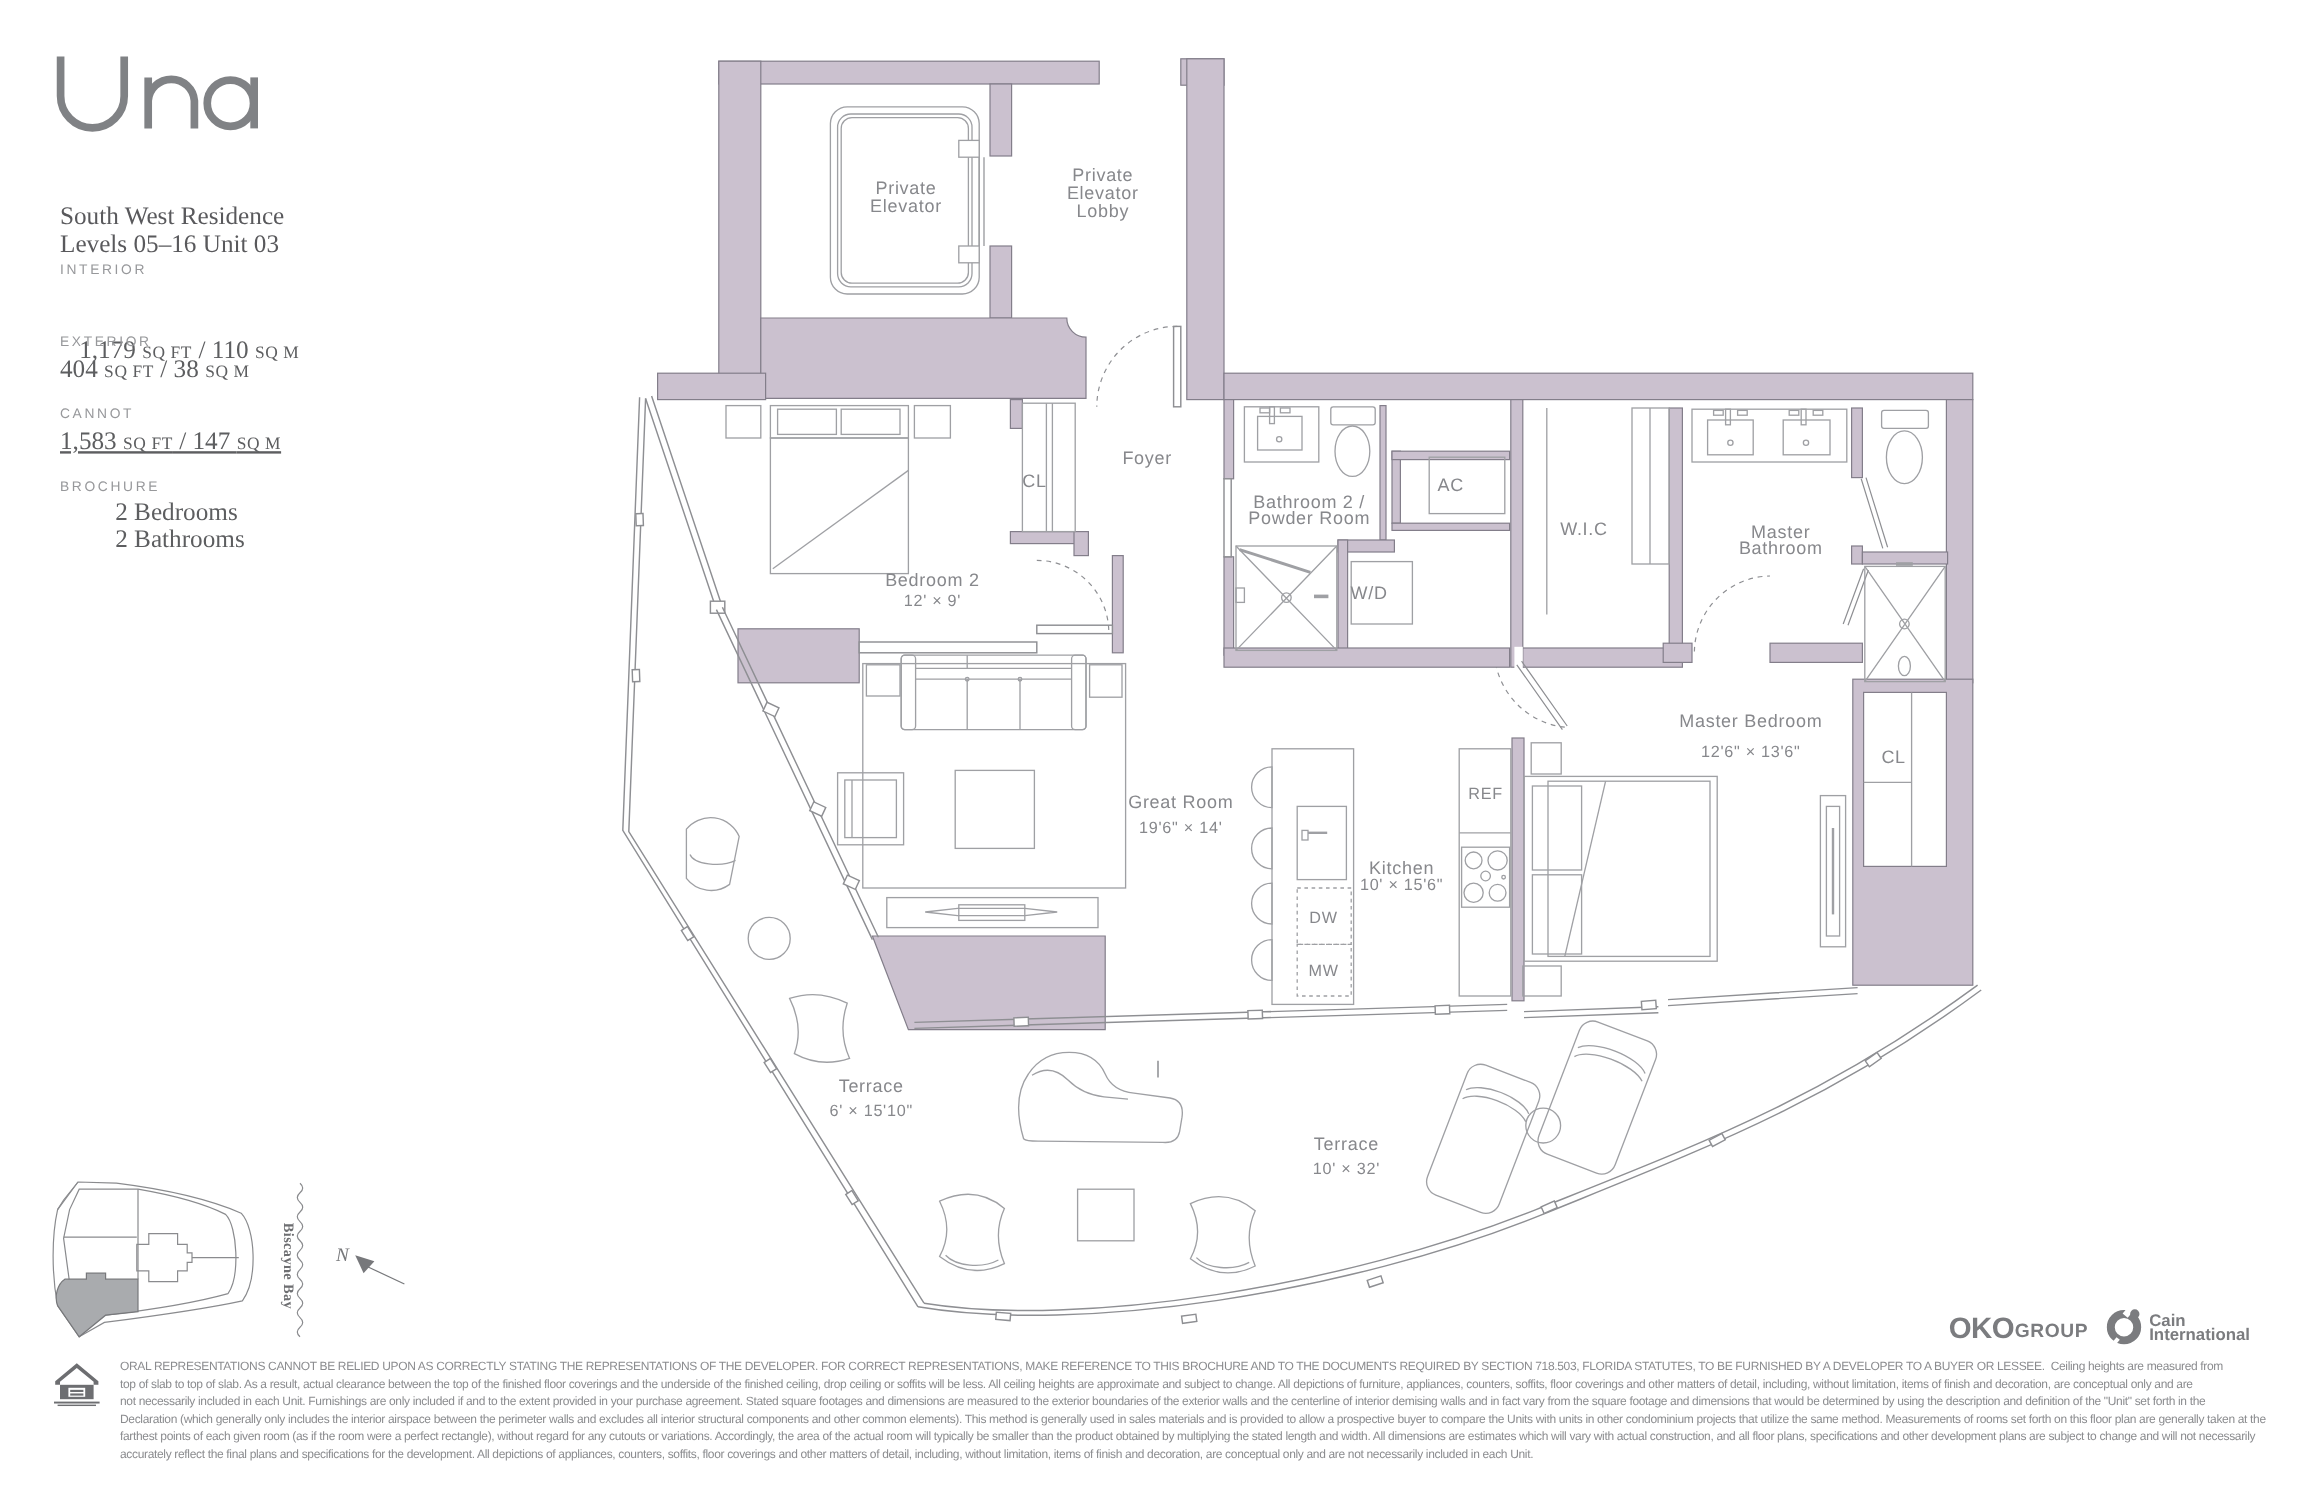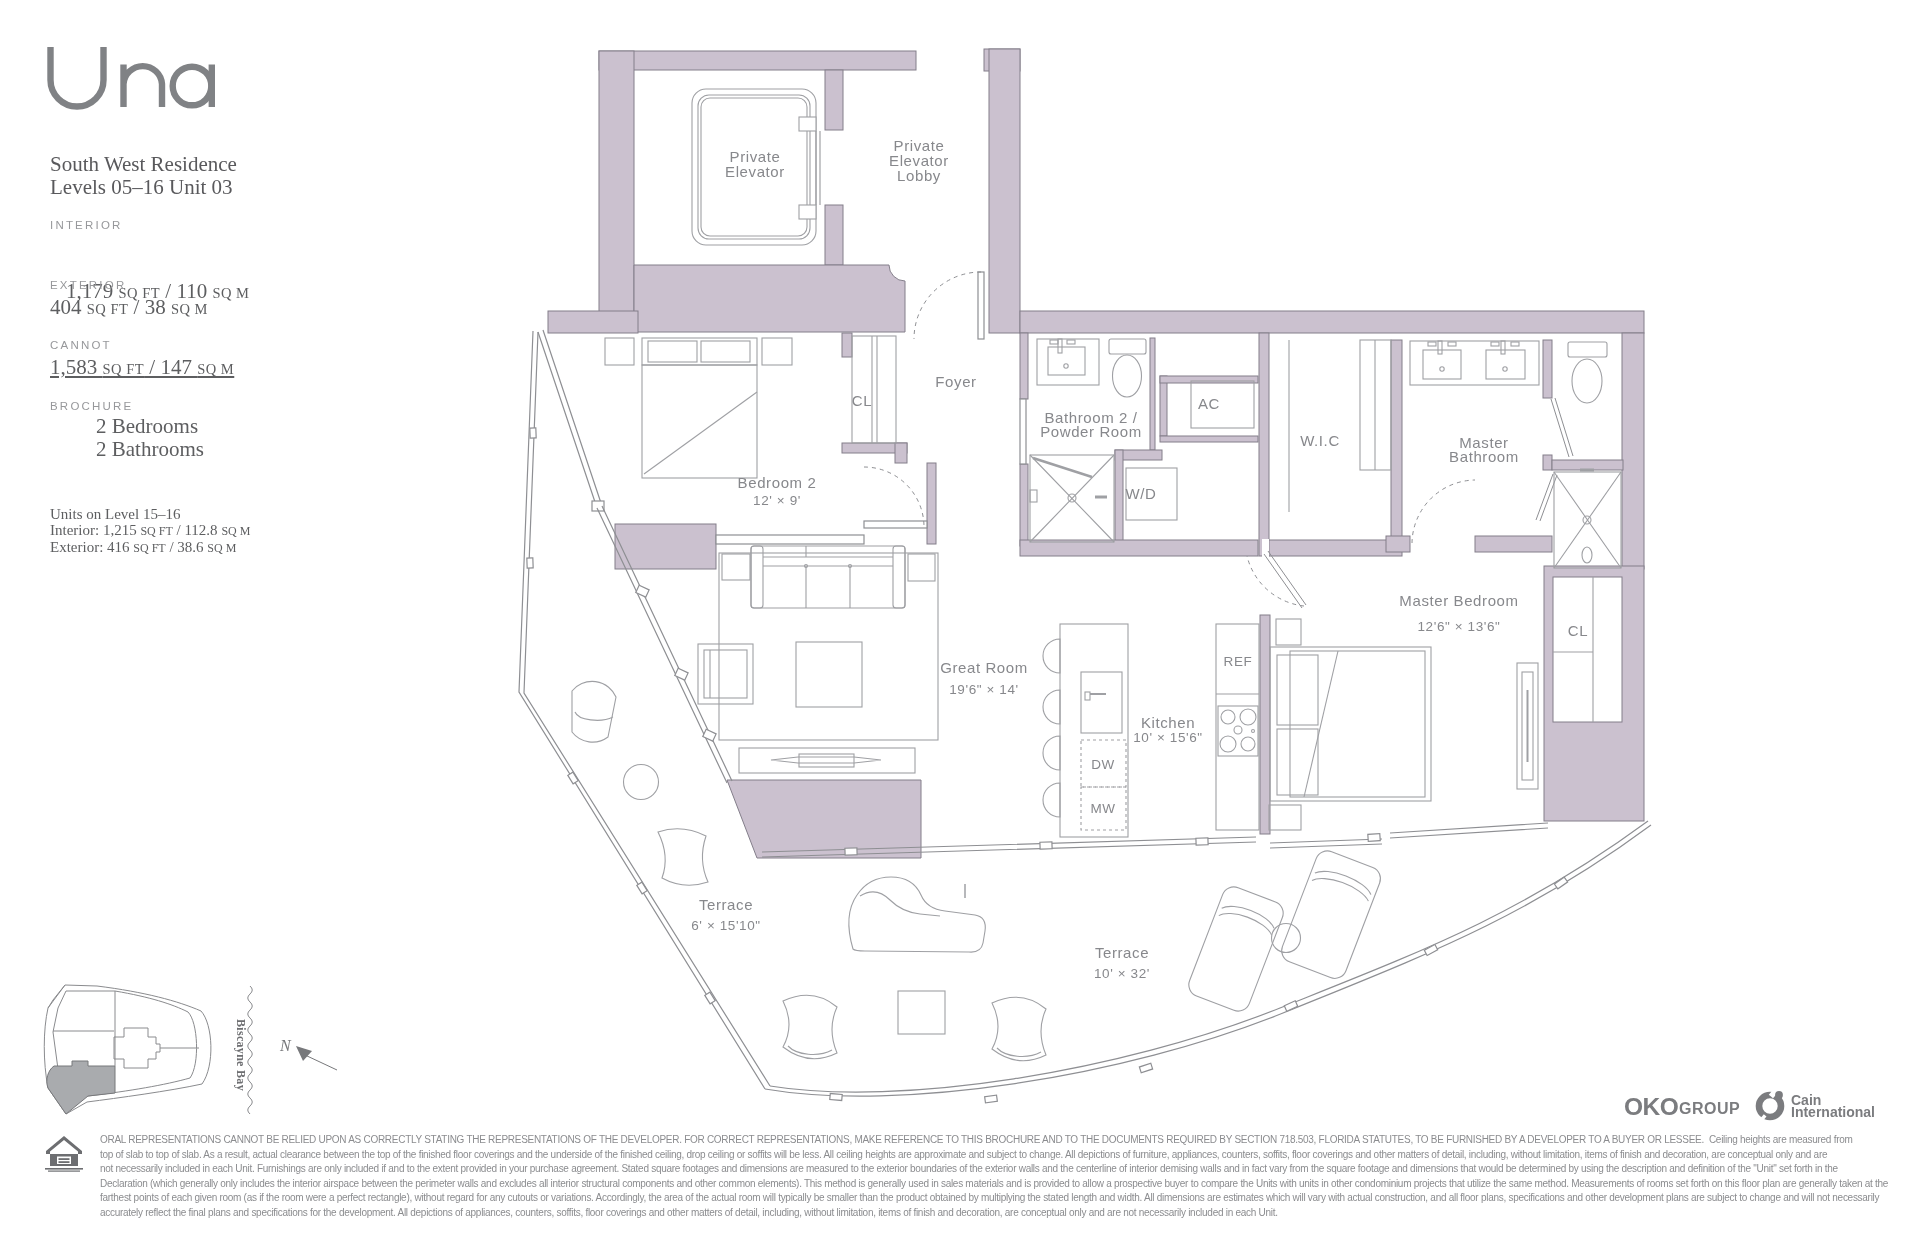--- a/index.html
+++ b/index.html
@@ -18,39 +18,38 @@
 
   <svg style="position:absolute;left:0;top:0" width="260" height="130" viewBox="0 0 260 130">
     <g fill="none" stroke="#808285" stroke-width="6.4" stroke-linecap="butt">
       <path d="M50.5,47 V80 A26.5,26.5 0 0 0 103.5,80 V47"></path>
       <path d="M123.5,107 V64.5 M123.5,84 A19.3,19.3 0 0 1 162,84 V107"></path>
       <circle cx="192" cy="86" r="19.3"></circle>
       <path d="M211.8,64.5 V107"></path>
     </g>
   </svg>
 
-  <div class="serif" style="position:absolute;left:50px;top:153px;color:#59595c;font-size:21px;line-height:23px;">South West Residence<br>Levels 05–16 Unit 03</div>
+  <div class="serif" style="position:absolute;left:50px;top:169px;color:#59595c;font-size:21px;line-height:23px;">South West Residence<br>Levels 05–16 Unit 03</div>
 
   <div class="cap" style="position:absolute;left:50px;top:219px;">INTERIOR</div>
 
   <div class="big" style="position:absolute;left:66px;top:235px;margin-top:44px;">1,179 <span class="sc">SQ FT</span> / 110 <span class="sc">SQ M</span></div>
 
   <div class="cap" style="position:absolute;left:50px;top:279px;">EXTERIOR</div>
 
   <div class="big" style="position:absolute;left:50px;top:295px;">404 <span class="sc">SQ FT</span> / 38 <span class="sc">SQ M</span></div>
 
   <div class="cap" style="position:absolute;left:50px;top:339px;">CANNOT</div>
 
   <div class="big" style="position:absolute;left:50px;top:355px;text-decoration:underline;">1,583 <span class="sc">SQ FT</span> / 147 <span class="sc">SQ M</span></div>
 
   <div class="cap" style="position:absolute;left:50px;top:400px;">BROCHURE</div>
 
   <div class="big" style="position:absolute;left:50px;top:415px;line-height:22.5px;margin-left:46px;">2 Bedrooms<br>2 Bathrooms</div>
 
-  <div class="serif" style="position:absolute;left:50px;top:506px;color:#5d5e60;font-size:15px;line-height:16.2px;">Units on Level 15–16<br>Interior: 1,215 <span style="font-size:12px">SQ FT</span> / 112.8 <span style="font-size:12px">SQ M</span><br>Exterior: 416 <span style="font-size:12px">SQ FT</span> / 38.6 <span style="font-size:12px">SQ M</span></div>
 
   <svg id="plan" style="position:absolute;left:0;top:0" width="1920" height="1242" viewBox="0 0 1920 1242">
     <g id="walls" fill="#cbc1cf" stroke="#837e8a" stroke-width="1">
 
       <rect x="599" y="51" width="317" height="19"></rect>
 
       <rect x="599" y="51" width="35" height="281"></rect>
 
       <rect x="825" y="70" width="18" height="60"></rect>
 

